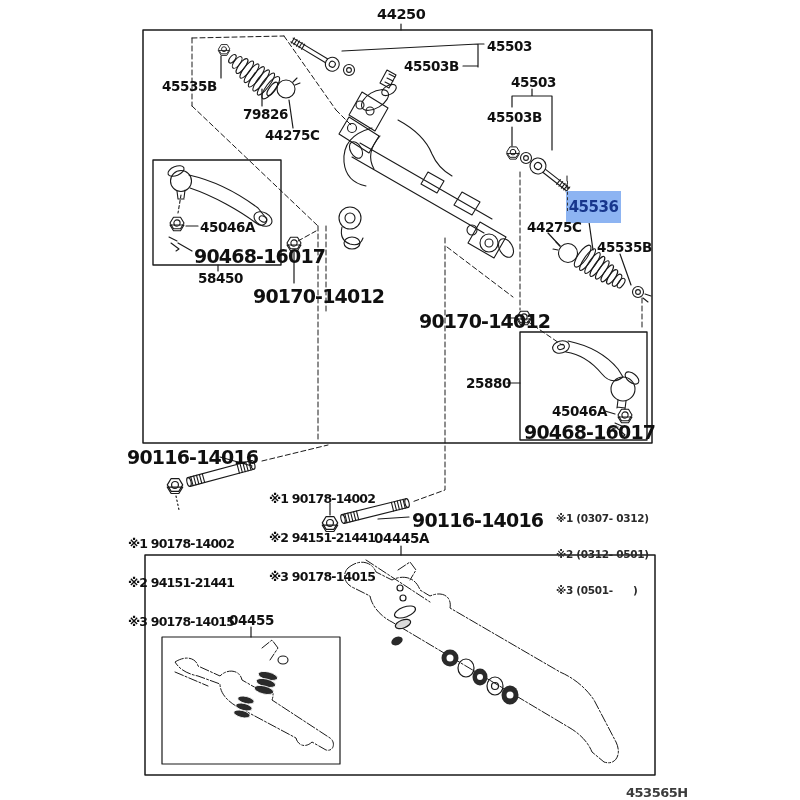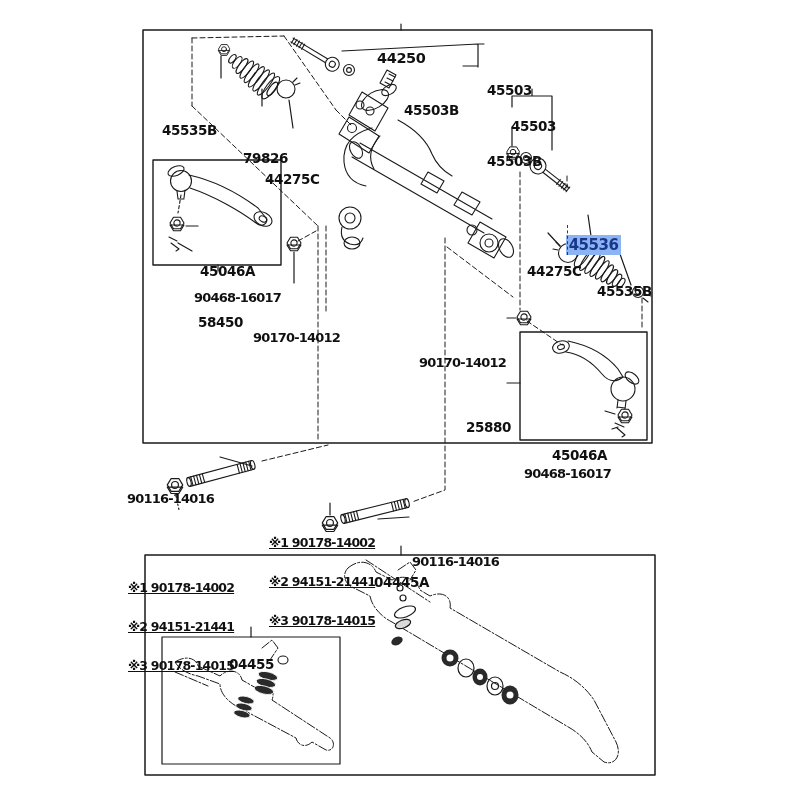--- a/index.html
+++ b/index.html
@@ -4,29 +4,29 @@
 <style>
   html,body { margin:0; padding:0; background:#fff; }
   #stage {
     position:relative; width:800px; height:800px; background:#fff; overflow:hidden;
     font-family:"DejaVu Sans","Liberation Sans",sans-serif;
   }
   #art { position:absolute; left:0; top:0; }
   .lbl {
     position:absolute; font-family:"DejaVu Sans","Liberation Sans",sans-serif;
     font-weight:bold; font-size:13.5px; letter-spacing:-0.4px; color:#101010;
-    white-space:pre; line-height:1;margin-top:44px;
+    white-space:pre; line-height:1;
   }
-  .num  { font-size:13px; letter-spacing:-0.8px; }
+  .num  { font-size:19px; letter-spacing:-0.8px; }
   .list { line-height:13px; font-size:12.5px; letter-spacing:-0.8px; }
-  .list div { height:13px;text-decoration:underline; }
+  .list div { height:13px; }
   .legend { font-weight:bold; font-size:10.5px; letter-spacing:-0.3px; line-height:12px; color:#2a2a2a; }
   .legend div { height:12px; }
   .hl {
-    position:absolute; left:566px; top:191px; width:55px; height:20px;
+    position:absolute; left:566px; top:191px; width:55px; height:32px;
     display:flex; align-items:center; justify-content:center;
     font-size:15px; letter-spacing:-0.5px;
   }
   .hl::before { 
     content:""; position:absolute; left:1px; top:-10px; height:30px; width:0;
     border-left:1.5px dashed #3a3a3a;
   }
   .code { font-size:13px; letter-spacing:-0.5px; color:#3c3c3c; }
 </style>
 </head>
@@ -339,18 +339,23 @@
 
 <div class="lbl list" style="left:269px;top:466px">
   <div>※1 90178-14002</div>
   <div>※2 94151-21441</div>
   <div>※3 90178-14015</div>
 </div>
 
 <div class="lbl num" style="left:412px;top:511px">90116-14016</div>
 <div class="lbl" style="left:374px;top:532px">04445A</div>
 
+<div class="lbl legend" style="left:556px;top:488px">
+  <div>※1 (0307- 0312)</div>
+  <div>※2 (0312- 0501)</div>
+  <div>※3 (0501-      )</div>
+</div>
 
 <div class="lbl" style="left:229px;top:614px">04455</div>
 
 <div class="lbl code" style="left:626px;top:786px">453565H</div>
 
 </div>
 
 </body></html>

